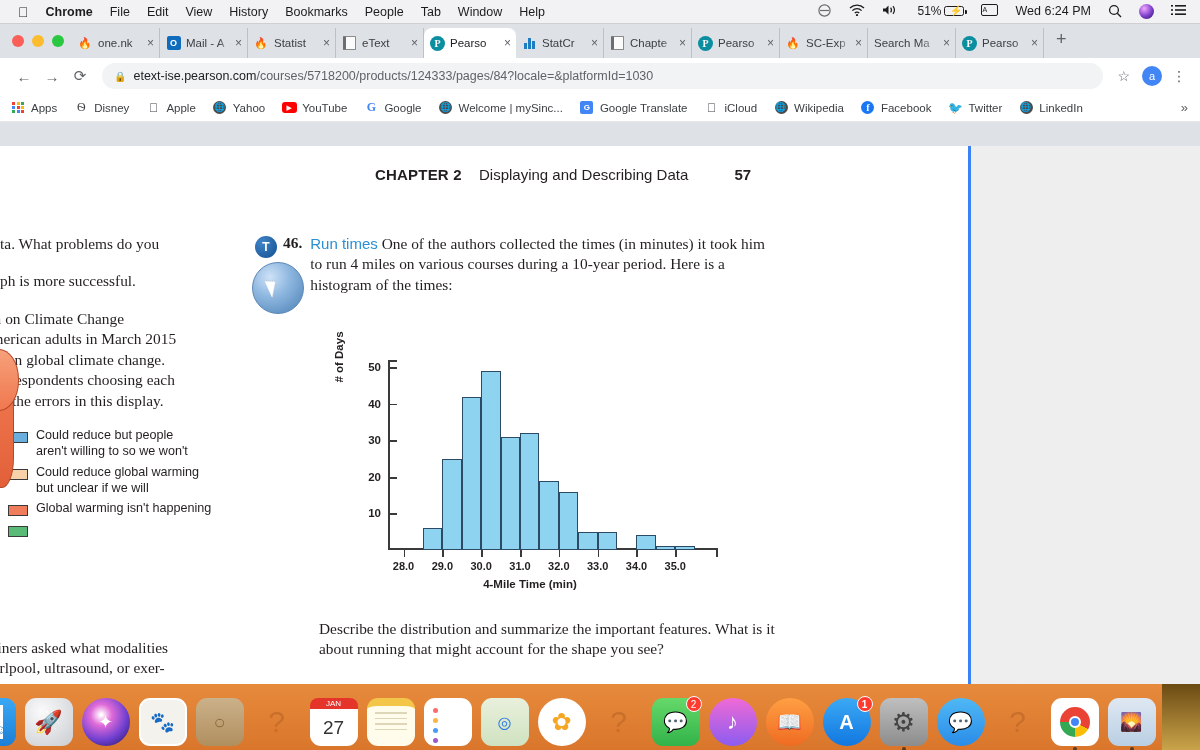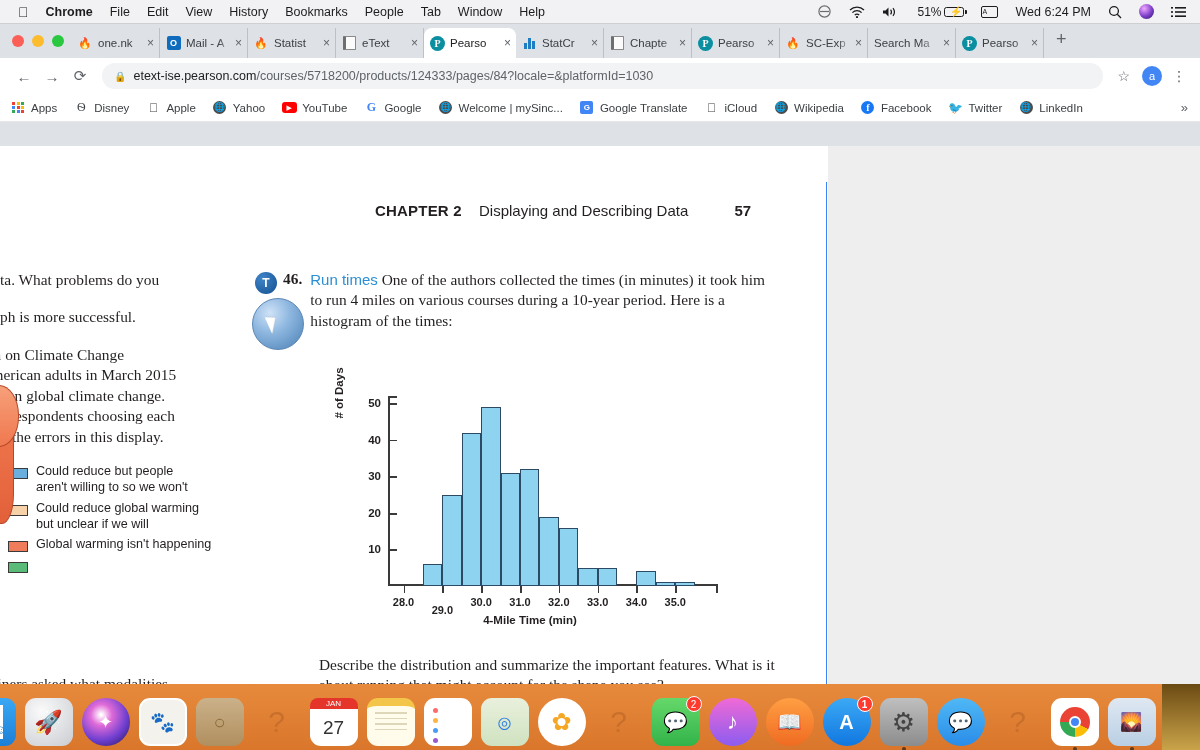--- a/index.html
+++ b/index.html
@@ -15,21 +15,21 @@
   #menubar {
     position: absolute; top: 0; left: 0; width: 1200px; height: 24px;
     background: #f2f2f4;
     border-bottom: 1px solid #cfcfd2;
     display: flex; align-items: center;
     font-size: 12.5px; color: #1c1c1e;
   }
   #menubar .apple { margin-left: 18px; font-size: 14px; }
   #menubar .mi { margin-left: 17px; white-space: nowrap; }
   #menubar .mi.bold { font-weight: bold; }
-  #menubar .right { margin-left: auto; display: flex; align-items: center; gap: 17px; margin-right: 14px; }
+  #menubar .right { margin-left: auto; display: flex; align-items: flex-start; gap: 17px; margin-right: 14px; }
   #menubar .right .it { display: flex; align-items: center; }
   .batt-pct { font-size: 12px; }
   .batt-shape {
     display: inline-block; width: 20px; height: 10px;
     border: 1.3px solid #1c1c1e; border-radius: 2.5px; position: relative; margin-left: 3px;
   }
   .batt-shape:after {
     content: ""; position: absolute; right: -3.5px; top: 2.5px;
     width: 2px; height: 4px; background: #1c1c1e; border-radius: 0 1px 1px 0;
   }
@@ -123,22 +123,22 @@
   .ico-fb { width:13px;height:13px;border-radius:50%;background:#1877f2;color:#fff;font-size:10px;line-height:13px;text-align:center;font-weight:bold;font-family:"Liberation Serif",serif;}
   .ico-tw { color:#1da1f2; font-size:12px; }
   .ico-disney { font-family:"Liberation Serif",serif; font-size:13px; }
 
   
   #viewport {
     position: absolute; top: 122px; left: 0; width: 1200px; height: 562px;
     background: #ffffff; overflow: hidden;
   }
   #page {
-    position: absolute; top: 0; left: 0; width: 827px; height: 562px;
-    background: #ffffff; border-right: 1px solid #3b82f6; margin-top: 36px;
+    position: absolute; top: 0; left: 0; width: 971px; height: 562px;
+    background: #ffffff; border-right: 3px solid #3b82f6;
   }
   #grayside {
     position: absolute; top: 0; left: 828px; width: 372px; height: 562px;
     background: #eeeeee;
   }
 
   
   #runhead {
     position: absolute; left: 375px; top: 20px;
     font-family: "Liberation Sans", sans-serif;
@@ -565,21 +565,21 @@
               <div style="position: absolute; left: 0px; top: 80.3846px; width: 9px; height: 1.6px; background: rgb(58, 58, 58);"></div>
               <div class="ytick" style="top: 80.3846px;">30</div>
               <div style="position: absolute; left: 0px; top: 43.8462px; width: 9px; height: 1.6px; background: rgb(58, 58, 58);"></div>
               <div class="ytick" style="top: 43.8462px;">40</div>
               <div style="position: absolute; left: 0px; top: 7.30769px; width: 9px; height: 1.6px; background: rgb(58, 58, 58);"></div>
               <div class="ytick" style="top: 7.30769px;">50</div>
               <div style="position: absolute; left: 0px; top: 0px; width: 9px; height: 1.6px; background: rgb(58, 58, 58);"></div>
               <div style="position: absolute; left: 15.5294px; bottom: -7px; width: 1.6px; height: 8px; background: rgb(58, 58, 58);"></div>
               <div class="xtick" style="left: 15.5294px; top: 200px;">28.0</div>
               <div style="position: absolute; left: 54.3529px; bottom: -7px; width: 1.6px; height: 8px; background: rgb(58, 58, 58);"></div>
-              <div class="xtick" style="left: 54.3529px; top: 208px;">29.0</div>
+              <div class="xtick" style="left: 54.3529px; top: 200px;">29.0</div>
               <div style="position: absolute; left: 93.1765px; bottom: -7px; width: 1.6px; height: 8px; background: rgb(58, 58, 58);"></div>
               <div class="xtick" style="left: 93.1765px; top: 200px;">30.0</div>
               <div style="position: absolute; left: 132px; bottom: -7px; width: 1.6px; height: 8px; background: rgb(58, 58, 58);"></div>
               <div class="xtick" style="left: 132px; top: 200px;">31.0</div>
               <div style="position: absolute; left: 170.824px; bottom: -7px; width: 1.6px; height: 8px; background: rgb(58, 58, 58);"></div>
               <div class="xtick" style="left: 170.824px; top: 200px;">32.0</div>
               <div style="position: absolute; left: 209.647px; bottom: -7px; width: 1.6px; height: 8px; background: rgb(58, 58, 58);"></div>
               <div class="xtick" style="left: 209.647px; top: 200px;">33.0</div>
               <div style="position: absolute; left: 248.471px; bottom: -7px; width: 1.6px; height: 8px; background: rgb(58, 58, 58);"></div>
               <div class="xtick" style="left: 248.471px; top: 200px;">34.0</div>

